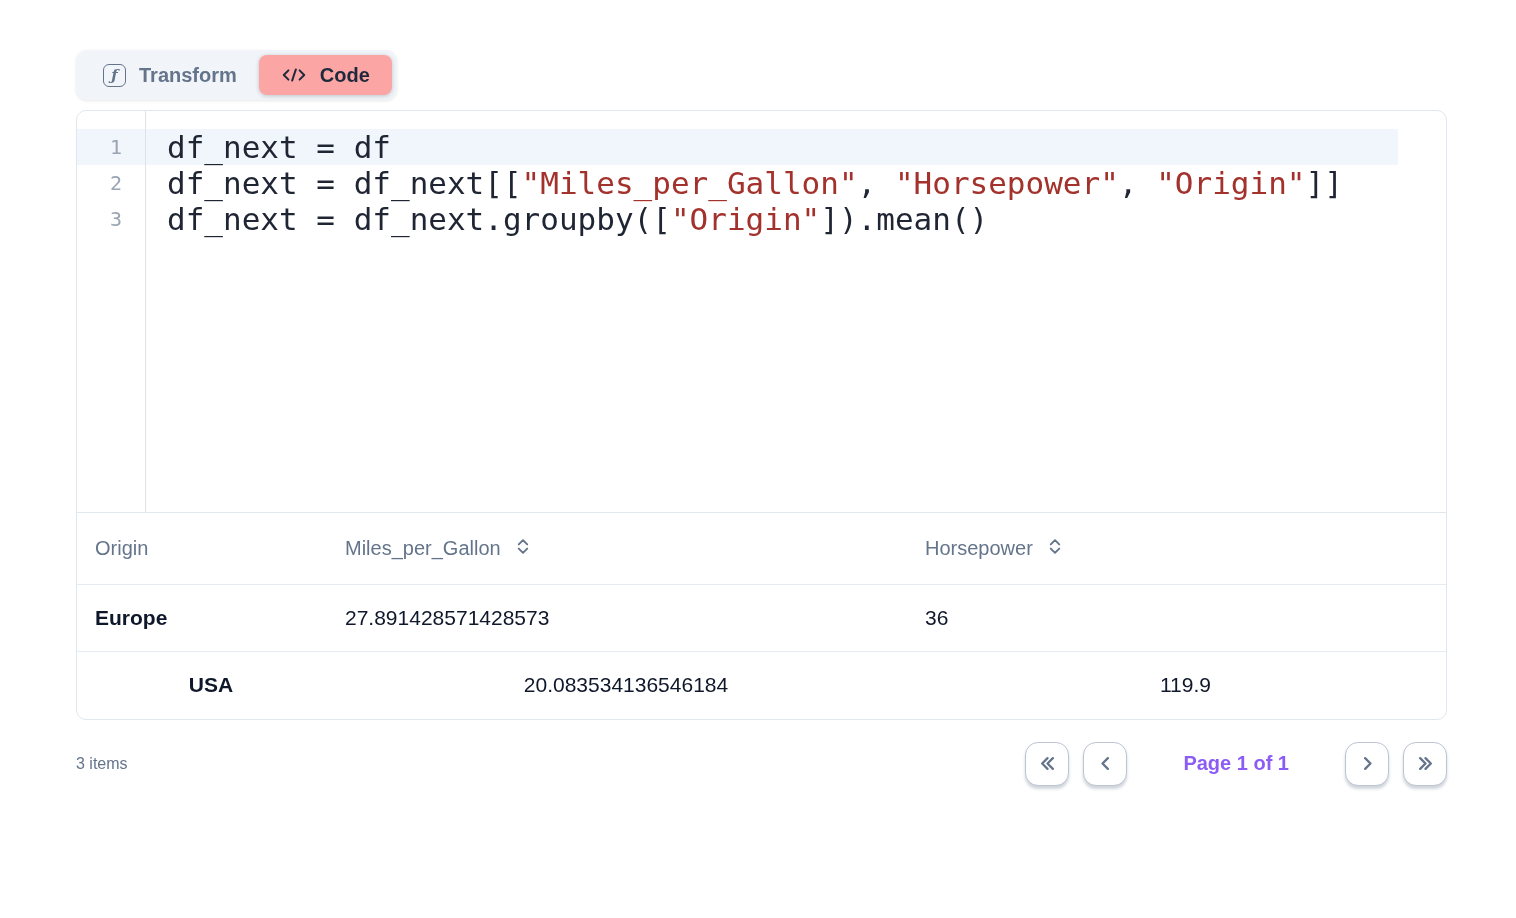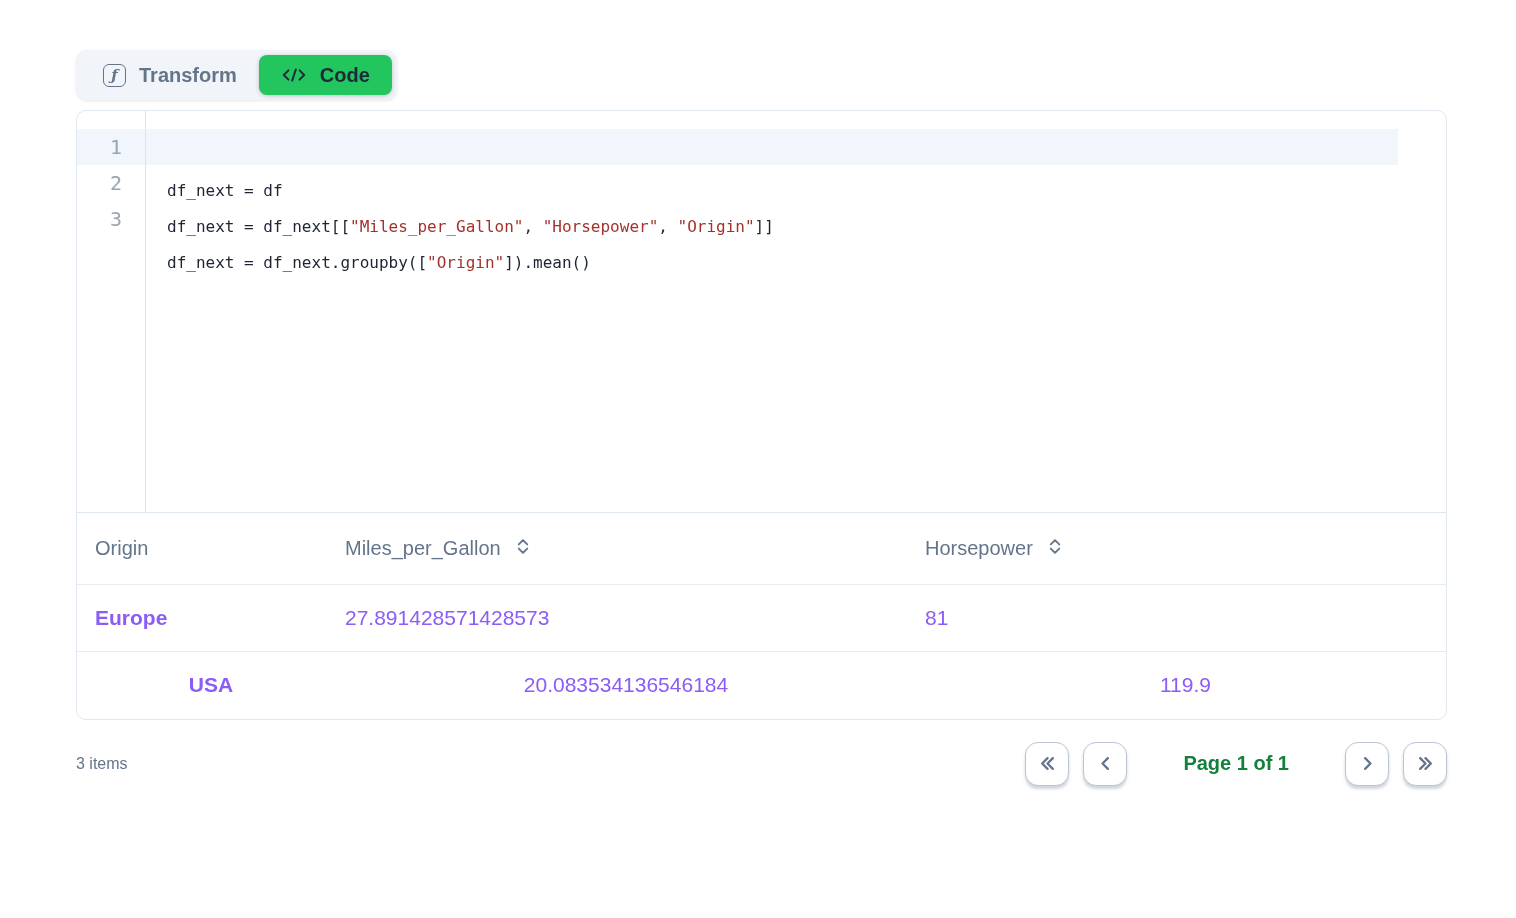--- a/index.html
+++ b/index.html
@@ -13,21 +13,21 @@
     box-shadow: 0 1px 3px rgba(15,23,42,.10);
     height: 50px;
   }
   .tab {
     display: flex; align-items: center; gap: 13px;
     height: 40px; padding: 0 22px; border: none; background: transparent;
     border-radius: 8px; font-family: "Liberation Sans", sans-serif;
     font-size: 20px; font-weight: 600; color: #64748b; cursor: pointer;
   }
   .tab.active {
-    background: #22c55e; color: #1e293b;
+    background: #fca5a5; color: #1e293b;
     box-shadow: 0 1px 4px rgba(15,23,42,.22);
   }
   .fn-icon {
     width: 23px; height: 23px; border: 1.7px solid #64748b; border-radius: 6px;
     display: grid; place-items: center;
     font-family: "DejaVu Serif", serif; font-style: italic; font-size: 15px;
     font-weight: 600; color: #64748b; line-height: 1;
   }
   .icon-svg { display: block; }
 
@@ -37,55 +37,55 @@
     border: 1px solid #e1e7ee; border-radius: 10px;
     background: #ffffff; overflow: hidden;
   }
 
   
   .editor { position: relative; height: 401px; padding-top: 18px; font-family: "DejaVu Sans Mono", monospace; }
   .gutter-rule { position: absolute; left: 68px; top: 0; bottom: 0; width: 1px; background: #dde3ea; }
   .code-line { display: flex; height: 36px; line-height: 36px; margin-right: 48px; white-space: pre; }
   .code-line.active { background: #f0f6fb; }
   .ln { width: 68px; padding-right: 23px; text-align: right; font-size: 20px; color: #9aa4b2; flex: none; }
-  .code-text { padding-left: 22px; font-size: 16px; color: #1f2533; margin-top: 44px; }
+  .code-text { padding-left: 22px; font-size: 31px; color: #1f2533; }
   .code-text .str { color: #a4322c; }
 
   
   table.df { width: 100%; border-collapse: collapse; table-layout: fixed; }
   table.df col.c1 { width: 250px; } table.df col.c2 { width: 580px; }
   table.df thead th {
     border-top: 1px solid #e1e7ee; border-bottom: 1px solid #e6ebf1;
     height: 72px; text-align: left; padding-left: 18px;
     font-size: 20px; font-weight: 500; color: #64748b; vertical-align: middle;
   }
   table.df th .th-inner { display: inline-flex; align-items: flex-start; gap: 15px; }
   table.df tbody td {
     height: 67px; padding-left: 18px; vertical-align: middle;
-    font-size: 21px; color: #8b5cf6; border-bottom: 1px solid #e6ebf1;
+    font-size: 21px; color: #0f172a; border-bottom: 1px solid #e6ebf1;
   }
   table.df tbody tr:last-child td { border-bottom: none; text-align: center; }
   td.origin { font-weight: 700; color: #17213a; }
 
   
   .footer {
     width: 1371px; display: flex; align-items: center; justify-content: space-between;
     padding-top: 22px;
   }
   .items-count { font-size: 16px; color: #64748b; }
   .pager { display: flex; align-items: center; }
   .pg-btn {
     width: 44px; height: 44px; background: #ffffff;
     border: 1.5px solid #bcc5d1; border-radius: 13px;
     display: grid; place-items: center; cursor: pointer;
     box-shadow: 0 3px 3px rgba(100,116,139,.30);
     margin-left: 14px;
   }
   .pg-btn:first-child { margin-left: 0; }
-  .page-label { font-size: 20px; font-weight: 600; color: #15803d; margin: 0 56px; }
+  .page-label { font-size: 20px; font-weight: 600; color: #8b5cf6; margin: 0 56px; }
 </style>
 </head>
 <body>
 
 <div class="page">
 
   
   <div class="tabbar">
     <button class="tab">
       <span class="fn-icon">ƒ</span>
@@ -153,21 +153,21 @@
                   <path d="M2 11 L6 15 L10 11"></path>
               </svg>
             </span>
           </th>
         </tr>
       </thead>
       <tbody>
         <tr>
           <td class="origin">Europe</td>
           <td>27.891428571428573</td>
-          <td>81</td>
+          <td>36</td>
         </tr>
         <tr>
           <td class="origin">USA</td>
           <td>20.083534136546184</td>
           <td>119.9</td>
         </tr>
       </tbody>
     </table>
   </div>
 

